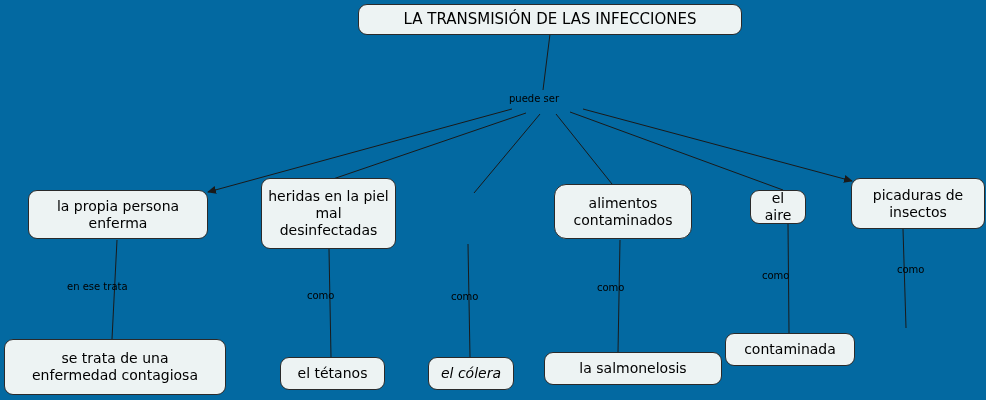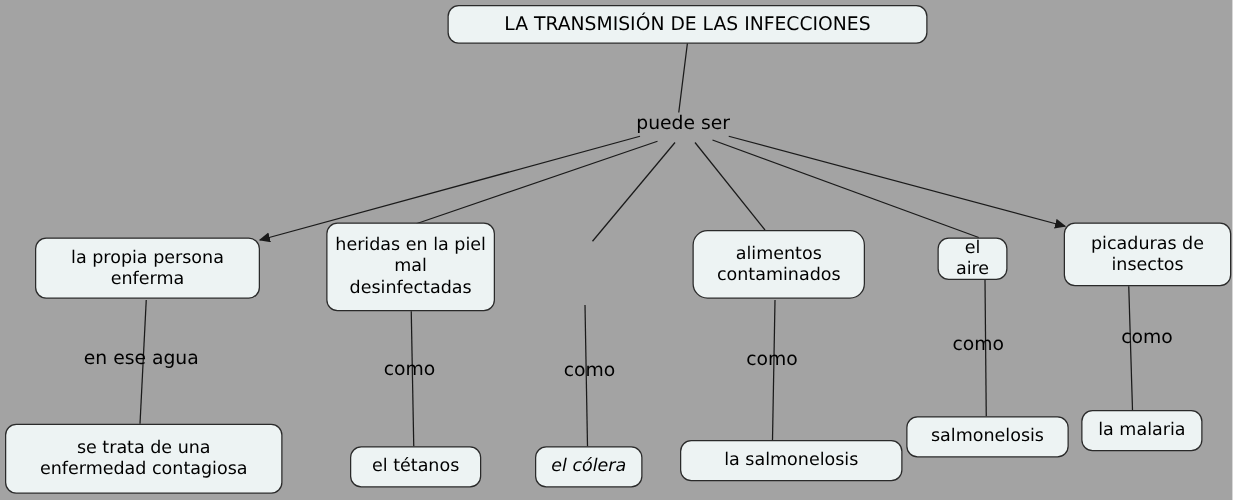--- a/index.html
+++ b/index.html
@@ -3,21 +3,21 @@
 <meta charset="utf-8">
 <style>
   * { margin: 0; padding: 0; box-sizing: border-box; }
   html, body { background: #ffffff; }
   body { font-family: "DejaVu Sans", "Liberation Sans", sans-serif; color: #000; }
 
   .canvas {
     position: relative;
     width: 986px;
     height: 400px;
-    background: #a3a3a3;
+    background: #0369a1;
     overflow: hidden;
   }
 
   svg.edges {
     position: absolute;
     left: 0; top: 0;
     width: 986px; height: 400px;
   }
   svg.edges line { stroke: #1a1a1a; stroke-width: 1; }
 
@@ -33,21 +33,21 @@
     font-size: 14px;
     line-height: 17px;
     color: #000;
     padding: 2px 6px;
   }
 
   .node.title { font-size: 15px; }
 
   .edge-label {
     position: absolute;
-    font-size: 15px;
+    font-size: 10px;
     line-height: 15px;
     color: #000;
     white-space: nowrap;
   }
 
   
   #node-root   { left: 358px; top: 4px;   width: 384px; height: 31px; }
 
   #concept-1   { left: 28px;  top: 190px; width: 180px; height: 49px; }
   #concept-2   { left: 261px; top: 178px; width: 135px; height: 71px; }
@@ -103,27 +103,26 @@
   <div class="node title" id="node-root">LA TRANSMISIÓN DE LAS INFECCIONES</div>
 
   <div class="edge-label" id="label-root">puede ser</div>
 
   <div class="node" id="concept-1">la propia persona enferma</div>
   <div class="node" id="concept-2">heridas en la piel mal desinfectadas</div>
   <div class="node" id="concept-4">alimentos contaminados</div>
   <div class="node" id="concept-5">el aire</div>
   <div class="node" id="concept-6">picaduras de insectos</div>
 
-  <div class="edge-label" id="label-1">en ese agua</div>
+  <div class="edge-label" id="label-1">en ese trata</div>
   <div class="edge-label" id="label-2">como</div>
   <div class="edge-label" id="label-3">como</div>
   <div class="edge-label" id="label-4">como</div>
   <div class="edge-label" id="label-5">como</div>
   <div class="edge-label" id="label-6">como</div>
 
   <div class="node" id="example-1">se trata de una enfermedad contagiosa</div>
   <div class="node" id="example-2">el tétanos</div>
   <div class="node" id="example-3">el cólera</div>
   <div class="node" id="example-4">la salmonelosis</div>
-  <div class="node" id="example-5">salmonelosis</div>
-  <div class="node" id="example-6">la malaria</div>
+  <div class="node" id="example-5">contaminada</div>
 
 </div>
 
 </body></html>

